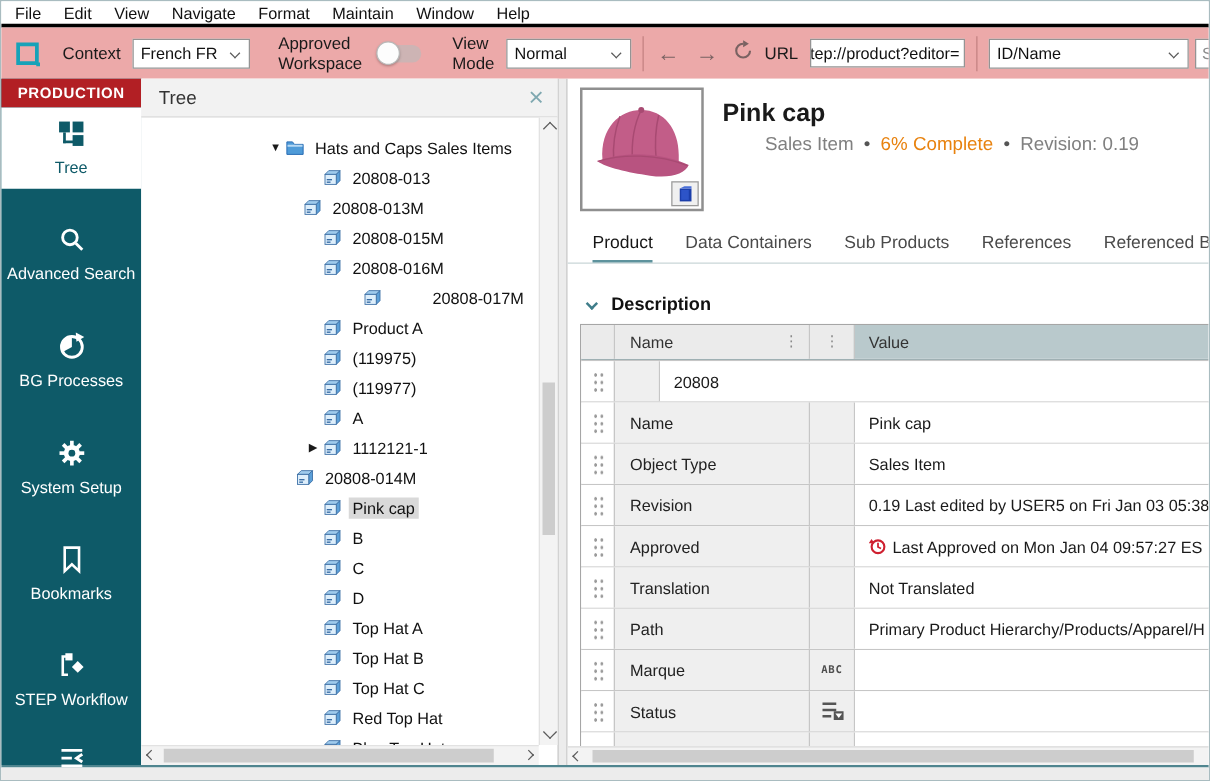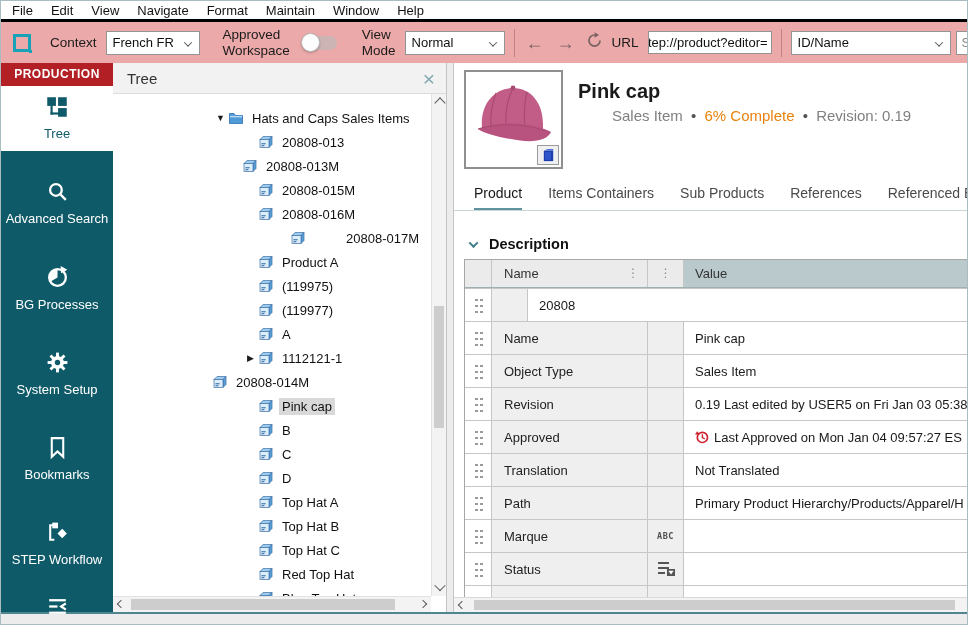--- a/index.html
+++ b/index.html
@@ -413,21 +413,21 @@
             <span class="arrow">▶</span>
             <span class="ticon"><svg width="16" height="16" viewBox="0 0 16 16">
                 <polygon points="2,5.5 5,2.5 14,2.5 11,5.5" fill="#9fcbed" stroke="#3a6ea5" stroke-width="0.7"></polygon>
                 <polygon points="11,5.5 14,2.5 14,10.5 11,13.5" fill="#5b9fd8" stroke="#3a6ea5" stroke-width="0.7"></polygon>
                 <rect x="2" y="5.5" width="9" height="8" fill="#ddeefb" stroke="#3a6ea5" stroke-width="0.7"></rect>
                 <rect x="3.4" y="9.2" width="4.2" height="1.1" fill="#3a6ea5"></rect>
                 <rect x="3.4" y="11.2" width="3" height="1.1" fill="#3a6ea5"></rect>
               </svg></span>
             <span class="tlabel">1112121-1</span>
           </div>
-          <div class="tree-row" style="padding-left: 84px;">
+          <div class="tree-row" style="padding-left: 108px;">
             <span class="arrow"></span>
             <span class="ticon"><svg width="16" height="16" viewBox="0 0 16 16">
                 <polygon points="2,5.5 5,2.5 14,2.5 11,5.5" fill="#9fcbed" stroke="#3a6ea5" stroke-width="0.7"></polygon>
                 <polygon points="11,5.5 14,2.5 14,10.5 11,13.5" fill="#5b9fd8" stroke="#3a6ea5" stroke-width="0.7"></polygon>
                 <rect x="2" y="5.5" width="9" height="8" fill="#ddeefb" stroke="#3a6ea5" stroke-width="0.7"></rect>
                 <rect x="3.4" y="9.2" width="4.2" height="1.1" fill="#3a6ea5"></rect>
                 <rect x="3.4" y="11.2" width="3" height="1.1" fill="#3a6ea5"></rect>
               </svg></span>
             <span class="tlabel">20808-014M</span>
           </div>
@@ -572,21 +572,21 @@
             <span class="dot">•</span>
             <span class="orange">6% Complete</span>
             <span class="dot">•</span>
             <span>Revision: 0.19</span>
           </div>
         </div>
       </div>
 
       <div class="rp-tabs" id="rp-tabs">
           <span class="tab active">Product</span>
-          <span class="tab">Items Containers</span>
+          <span class="tab">Data Containers</span>
           <span class="tab">Sub Products</span>
           <span class="tab">References</span>
           <span class="tab">Referenced By</span>
         </div>
 
       <div class="rp-desc">
         <span class="chv down"></span>
         <span class="rp-desc-title">Description</span>
       </div>
 

